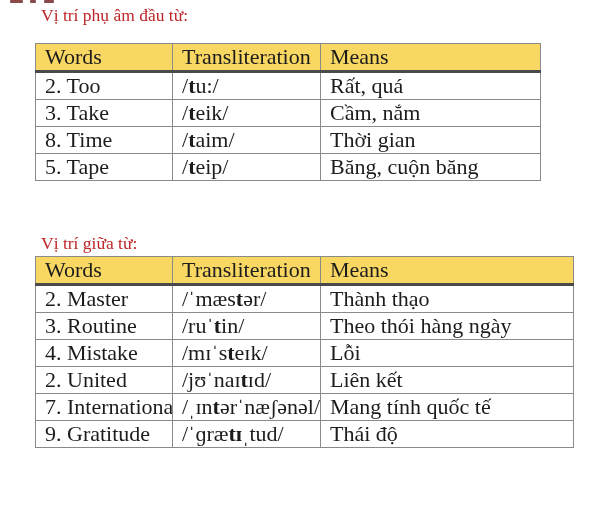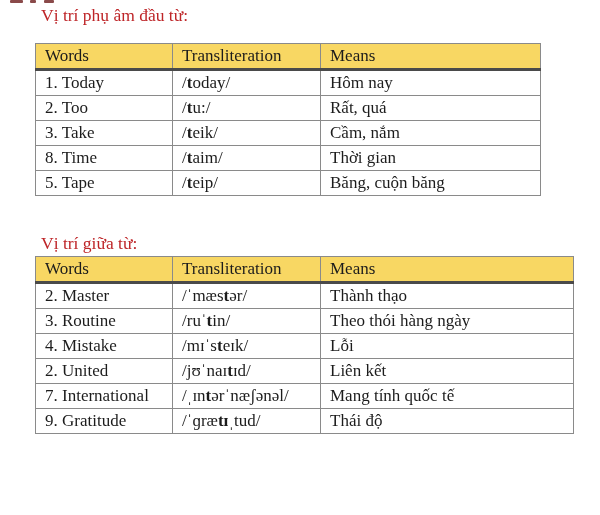--- a/index.html
+++ b/index.html
@@ -28,21 +28,21 @@
     font-size:17.5px;line-height:22px;
     white-space:nowrap;
     margin-left:36px;
   }
   #heading-1{top:4px;}
   #heading-2{top:232px;}
 
   table.vocab{
     position:absolute;left:35px;
     border-collapse:collapse;table-layout:fixed;
-    font-size:17px;
+    font-size:22px;
   }
   #table-1{top:43px;width:505px;}
   #table-2{top:256px;width:538px;}
 
   table.vocab th, table.vocab td{
     border:1px solid var(--border-gray);
     padding:0 0 0 9px;
     height:24px;
     text-align:left;vertical-align:middle;
     font-weight:normal;
@@ -79,25 +79,20 @@
       <col class="c-means">
     </colgroup>
   <thead>
     <tr>
       <th>Words</th>
       <th>Transliteration</th>
       <th>Means</th>
     </tr>
   </thead>
   <tbody>
-      <tr>
-        <td>1. Today</td>
-        <td class="translit"><span>/</span><b>t</b><span>oday/</span></td>
-        <td>Hôm nay</td>
-      </tr>
       <tr>
         <td>2. Too</td>
         <td class="translit"><span>/</span><b>t</b><span>u:/</span></td>
         <td>Rất, quá</td>
       </tr>
       <tr>
         <td>3. Take</td>
         <td class="translit"><span>/</span><b>t</b><span>eik/</span></td>
         <td>Cầm, nắm</td>
       </tr>

